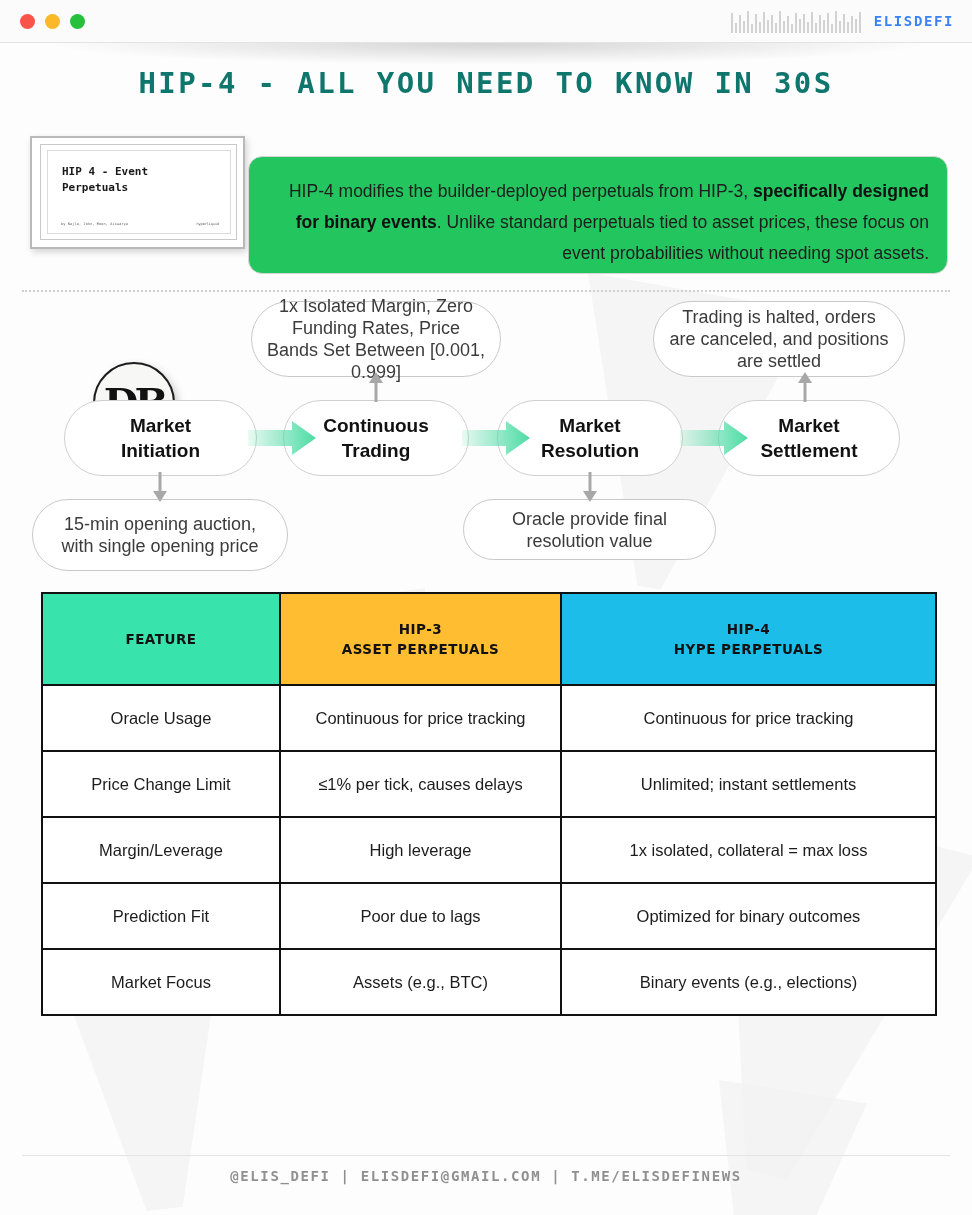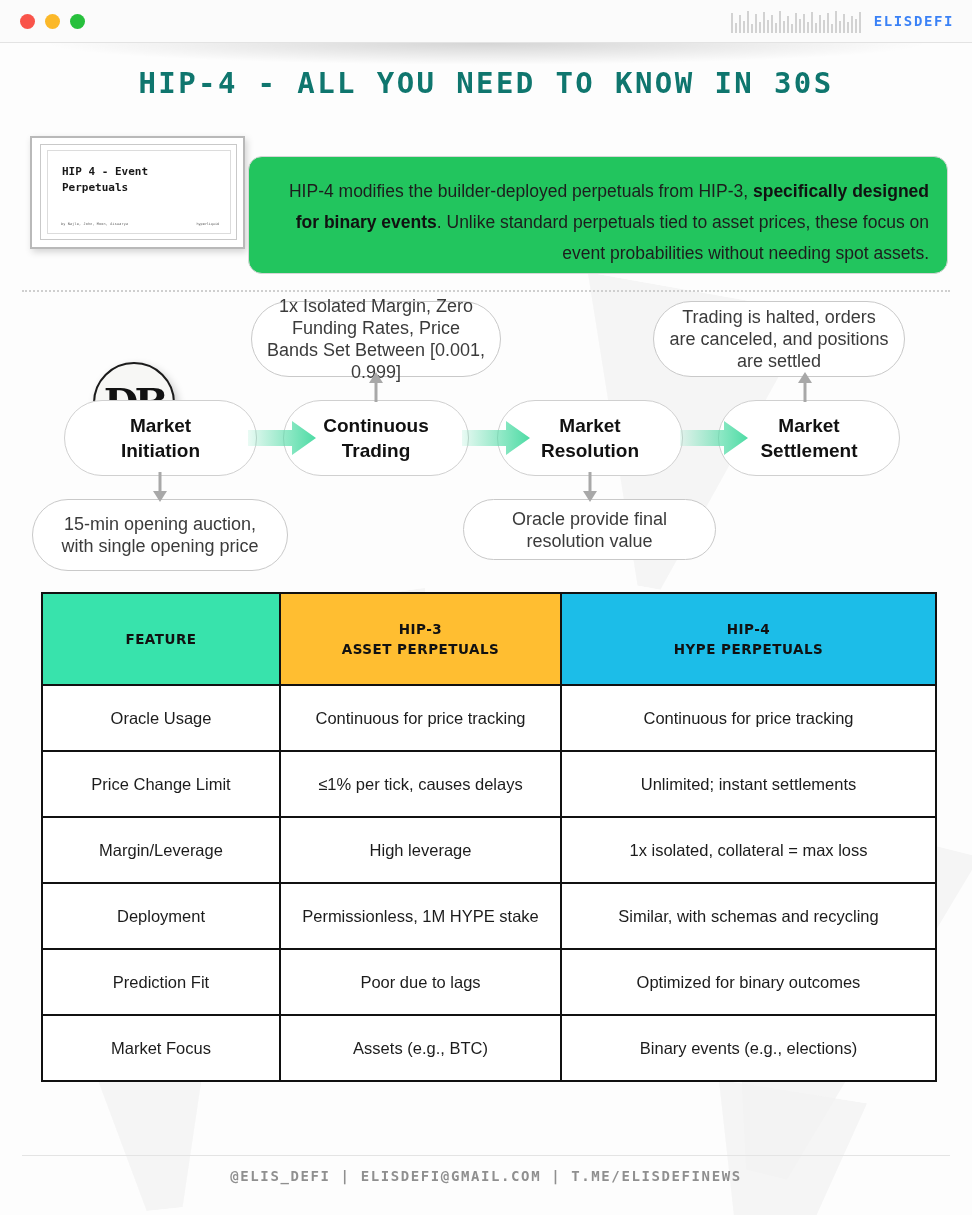--- a/index.html
+++ b/index.html
@@ -388,25 +388,20 @@
         <td>Price Change Limit</td>
         <td>≤1% per tick, causes delays</td>
         <td>Unlimited; instant settlements</td>
       </tr>
       <tr>
         <td>Margin/Leverage</td>
         <td>High leverage</td>
         <td>1x isolated, collateral = max loss</td>
       </tr>
       <tr>
-        <td>Deployment</td>
-        <td>Permissionless, 1M HYPE stake</td>
-        <td>Similar, with schemas and recycling</td>
-      </tr>
-      <tr>
         <td>Prediction Fit</td>
         <td>Poor due to lags</td>
         <td>Optimized for binary outcomes</td>
       </tr>
       <tr>
         <td>Market Focus</td>
         <td>Assets (e.g., BTC)</td>
         <td>Binary events (e.g., elections)</td>
       </tr>
     </tbody>

